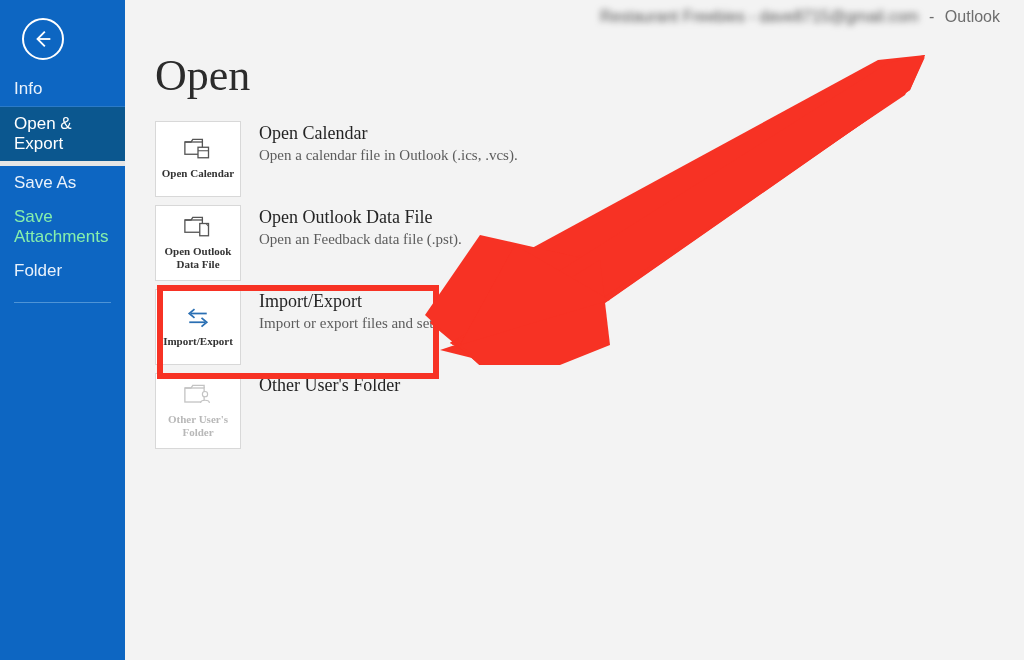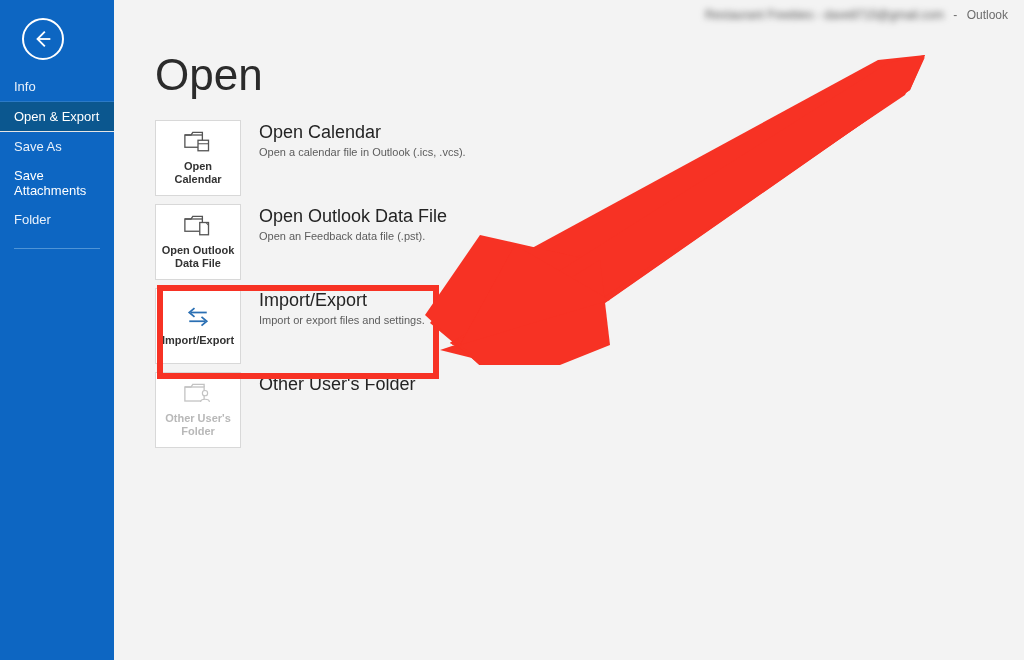--- a/index.html
+++ b/index.html
@@ -1,66 +1,66 @@
 <!DOCTYPE html>
 <html><head>
 <meta charset="utf-8">
 <style>
   * { box-sizing: border-box; margin: 0; padding: 0; }
   html, body { width: 1024px; height: 660px; overflow: hidden; font-family: "Segoe UI", Arial, sans-serif; }
   body { background: #f3f3f3; position: relative; }
 
   .sidebar {
-    position: absolute; left: 0; top: 0; width: 114px; height: 660px;
-    background: #0d66c2; color: #ffffff; font-size: 13px;
+    position: absolute; left: 0; top: 0; width: 125px; height: 660px;
+    background: #0d66c2; color: #ffffff; font-size: 17px;
   }
   .back-circle {
     width: 42px; height: 42px; border: 2px solid #ffffff; border-radius: 50%;
     margin: 18px 0 0 22px; display: flex; align-items: center; justify-content: center;
     cursor: pointer;
   }
   .back-circle svg { width: 22px; height: 22px; }
   .nav { margin-top: 12px; }
   .nav-item {
     padding: 7px 14px; cursor: pointer; color: #e8f1fb;
   }
   .nav-item.selected {
-    background: #0b578f; border-top: 1px solid #2b7ac7; border-bottom: 1px solid #e5e5e5;
+    background: #0b578f; border-top: 1px solid #2b7ac7; border-bottom: 5px solid #e5e5e5;
     color: #ffffff;
   }
-  .nav-item.disabled { color: #ffffff; cursor: default; }
+  .nav-item.disabled { color: #86efac; cursor: default; }
   .nav-sep { height: 1px; background: #4e94d6; margin: 14px 14px 10px 14px; }
 
   .header-text {
-    position: absolute; top: 8px; right: 16px; font-size: 12px; color: #6d6d6d;
+    position: absolute; top: 8px; right: 24px; font-size: 16px; color: #6d6d6d;
   }
   .header-text .blur { filter: blur(3px); color:#555; }
   .header-text .sep { margin: 0 6px; }
 
   .main {
-    position: absolute; left: 155px; top: 50px; right: 10px;
+    position: absolute; left: 155px; top: 50px; right: 10px; font-family: Liberation Serif, serif;
   }
   .page-title {
     font-size: 44px; font-weight: 300; color: #2b2b2b; margin: 0 0 20px 0;
   }
 
   .option-row { display: flex; align-items: flex-start; margin-bottom: 8px; }
   .tile {
     width: 86px; height: 76px; border: 1px solid #d8d8d8; background: #ffffff;
     display: flex; flex-direction: column; align-items: center; justify-content: center;
     margin-right: 18px; cursor: pointer;
   }
   .tile svg { width: 28px; height: 24px; }
   .tile-label { font-size: 11px; font-weight: 600; color: #333; text-align: center; line-height: 1.2; margin-top: 6px; padding: 0 4px; }
   .tile.disabled .tile-label { color: #b8b8b8; }
   .tile.disabled svg { opacity: .35; }
 
   .option-text { padding-top: 2px; }
   .opt-title { font-size: 18px; font-weight: 400; color: #242424; }
-  .opt-desc { font-size: 11px; color: #5c5c5c; margin-top: 3px; }
+  .opt-desc { font-size: 15px; color: #5c5c5c; margin-top: 3px; }
 
   .highlight-box {
     position: absolute; border: 6px solid #f73224; pointer-events: none;
   }
   .arrow-svg { position: absolute; pointer-events: none; }
 
 </style>
 </head>
 <body>
 

